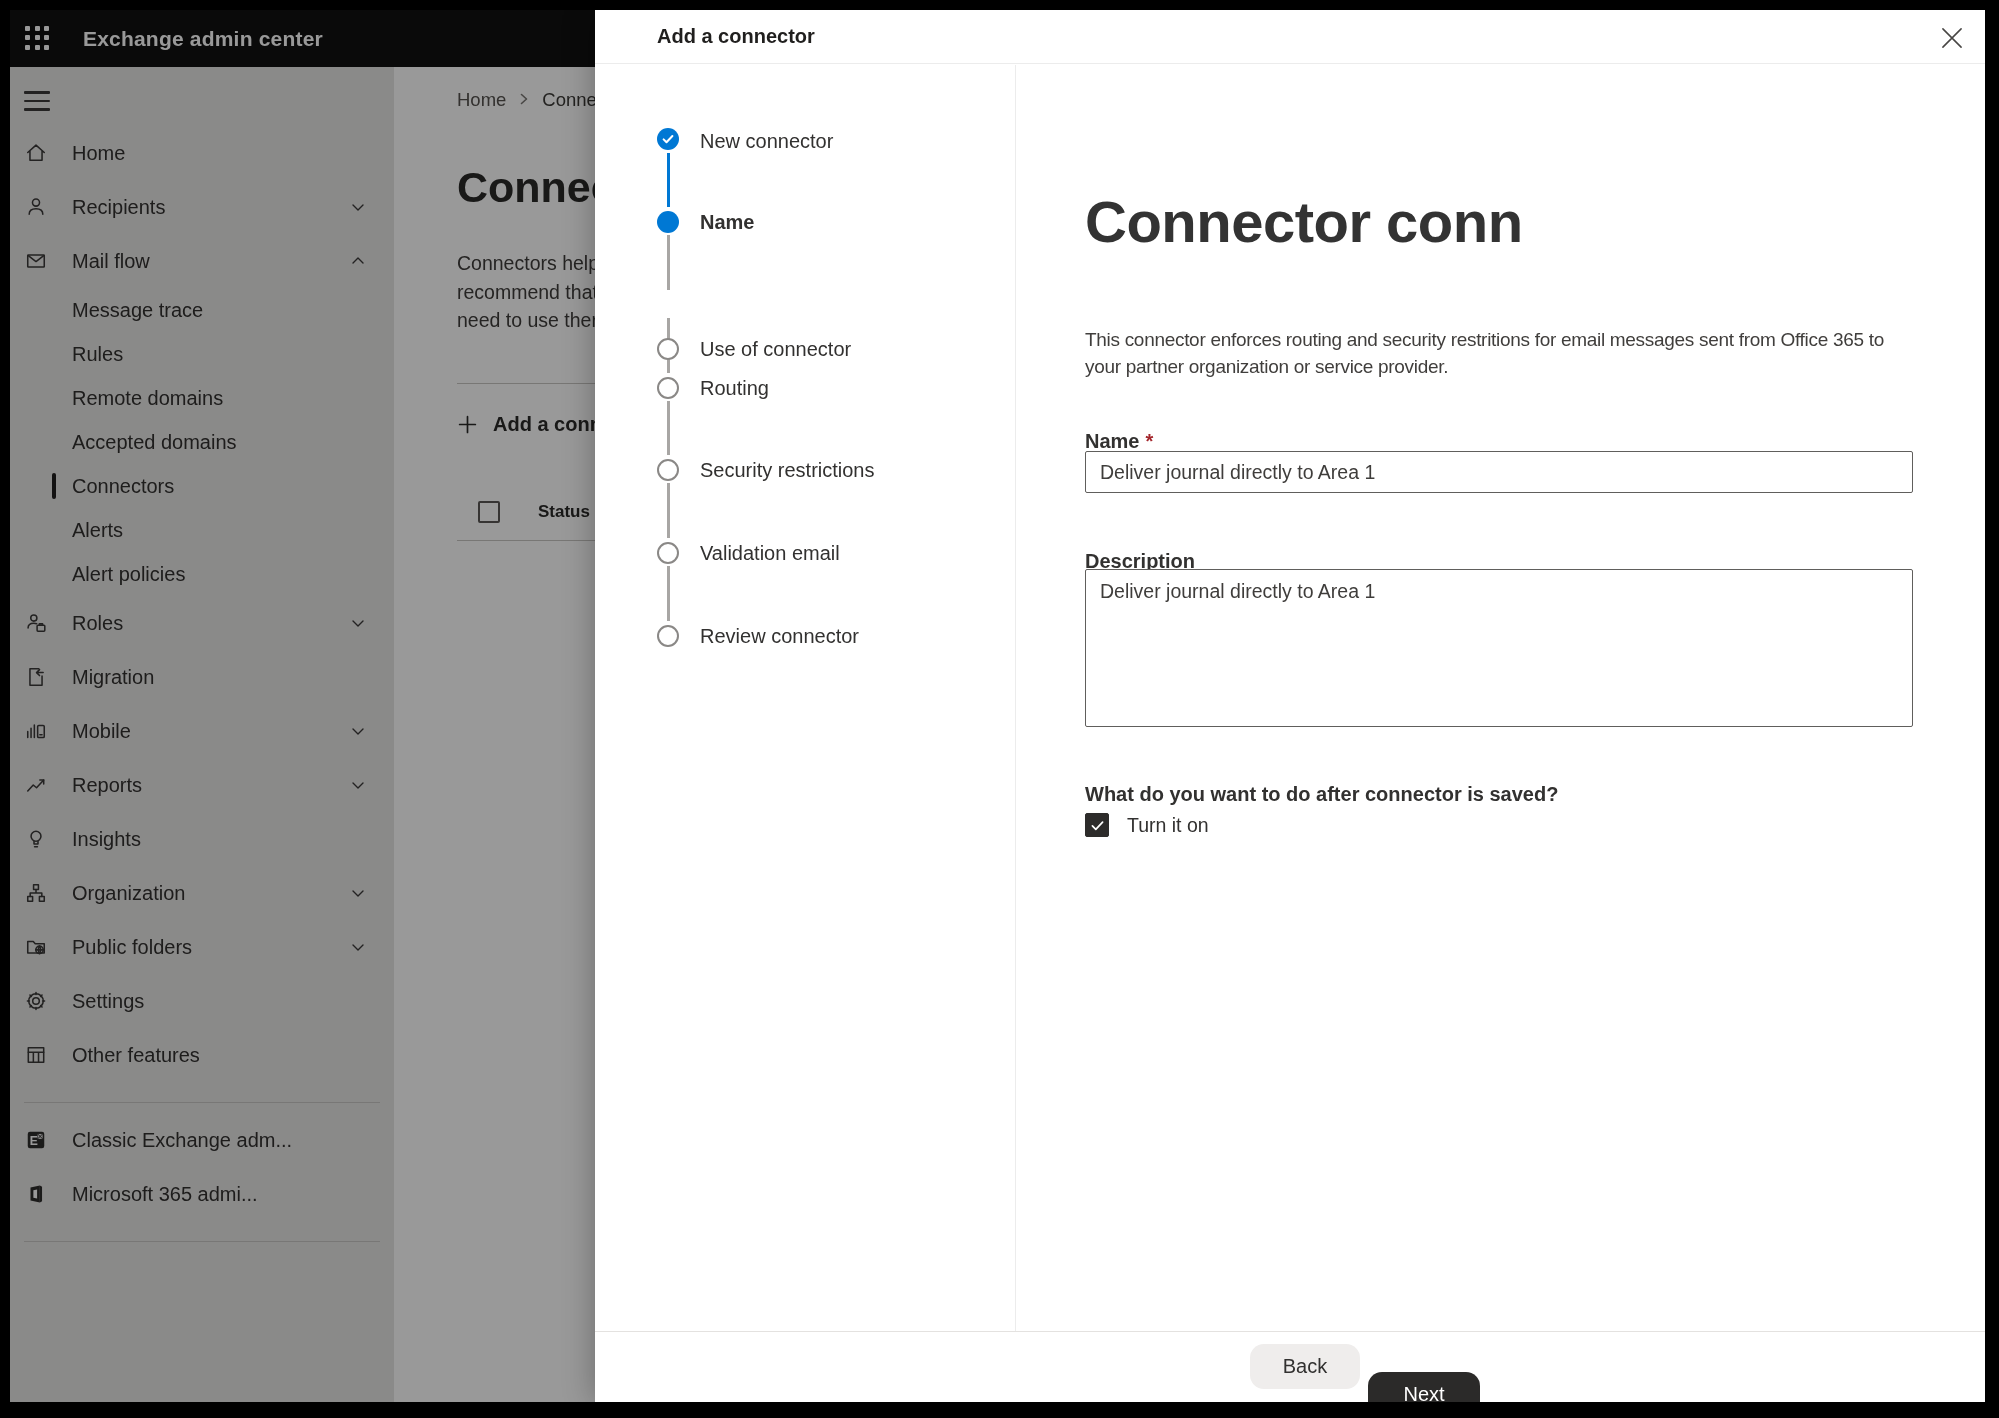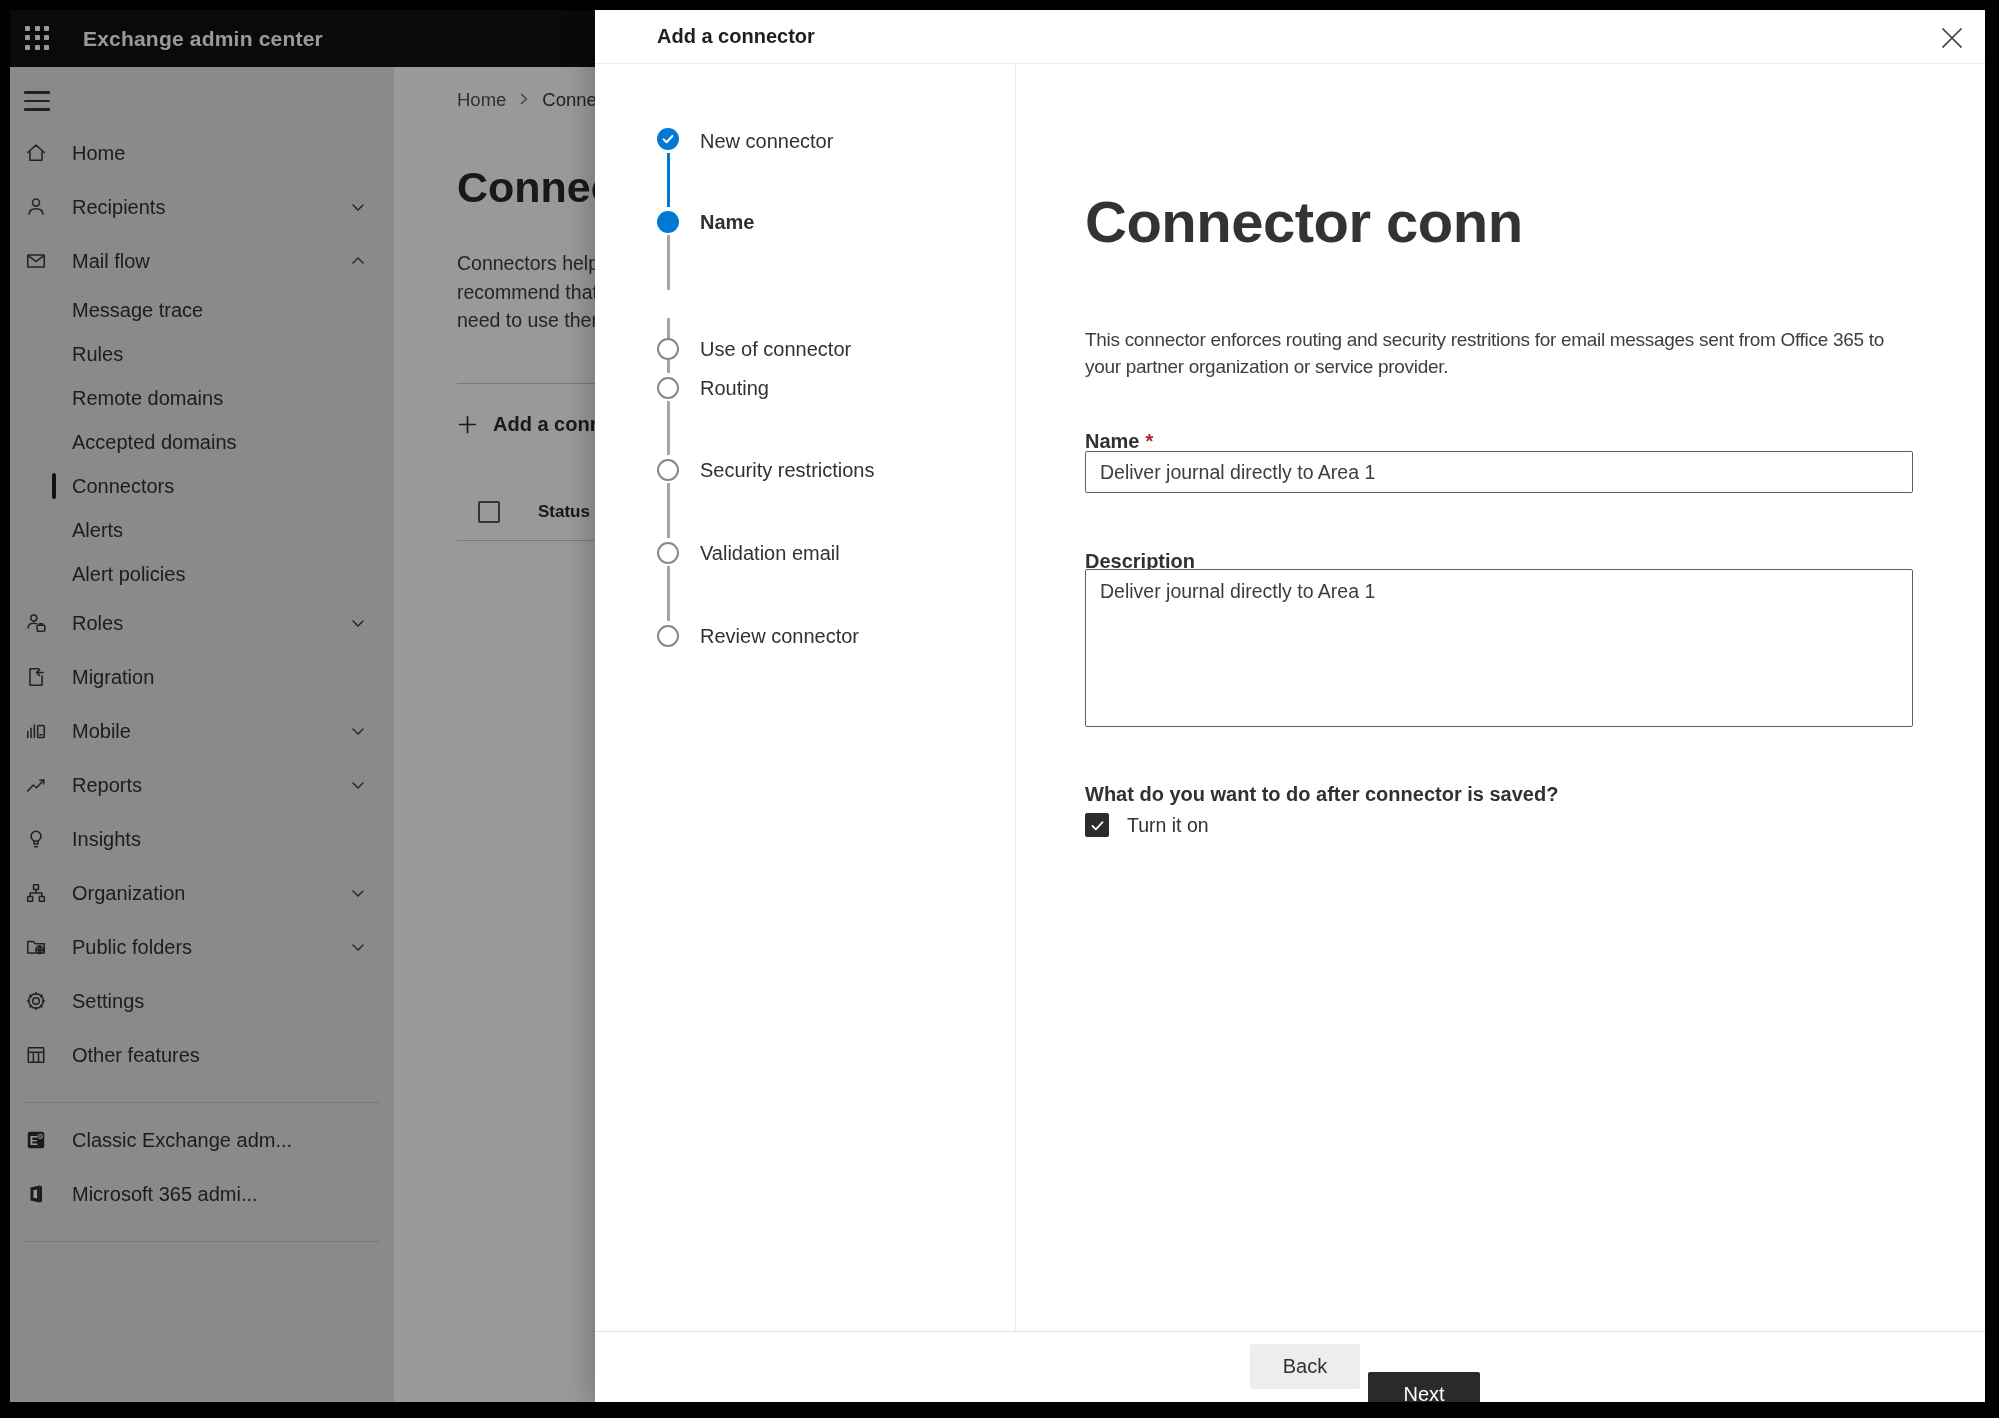--- a/index.html
+++ b/index.html
@@ -67,21 +67,21 @@
   .f-label .req { color:#a4262c; font-weight:700; margin-left:6px; }
   .name-input { position:absolute; left:490px; top:441px; width:828px; height:42px; border:1px solid #605e5c; border-radius:2px; font-family:"Liberation Sans",sans-serif; font-size:19.5px; color:#3f3d3b; padding:0 14px; outline:none; background:#fff; }
   .desc-area { position:absolute; left:490px; top:559px; width:828px; height:158px; border:1px solid #605e5c; border-radius:2px; font-family:"Liberation Sans",sans-serif; font-size:19.5px; color:#3f3d3b; padding:10px 14px; outline:none; resize:none; background:#fff; }
   .q-heading { position:absolute; left:490px; top:773px; font-size:20px; font-weight:700; color:#323130; }
   .chk-row { position:absolute; left:490px; top:803px; display:flex; align-items:center; cursor:pointer; }
   .chk-box { width:24px; height:24px; background:#2d2c2b; border:1px solid #2d2c2b; border-radius:2px; display:flex; align-items:center; justify-content:center; }
   .chk-label { margin-left:18px; font-size:19.5px; color:#323130; }
 
   
   .dlg-footer { position:absolute; left:0; bottom:0; width:100%; height:71px; border-top:1px solid #e4e2e0; background:#fff; }
-  .btn { position:absolute; top:12px; height:45px; border:none; border-radius:2px; font-family:"Liberation Sans",sans-serif; font-size:20px; cursor:pointer; }
+  .btn { position:absolute; top:12px; height:45px; border:none; border-radius:14px; font-family:"Liberation Sans",sans-serif; font-size:20px; cursor:pointer; }
   .btn-back { left:655px; width:110px; background:#efedec; color:#323130; }
   .btn-next { left:773px; width:112px; background:#2b2a29; color:#ffffff;margin-top:28px; }
 </style>
 </head>
 <body>
 
 <div class="screen">
 
   <div class="appbar">
     <div class="waffle">

